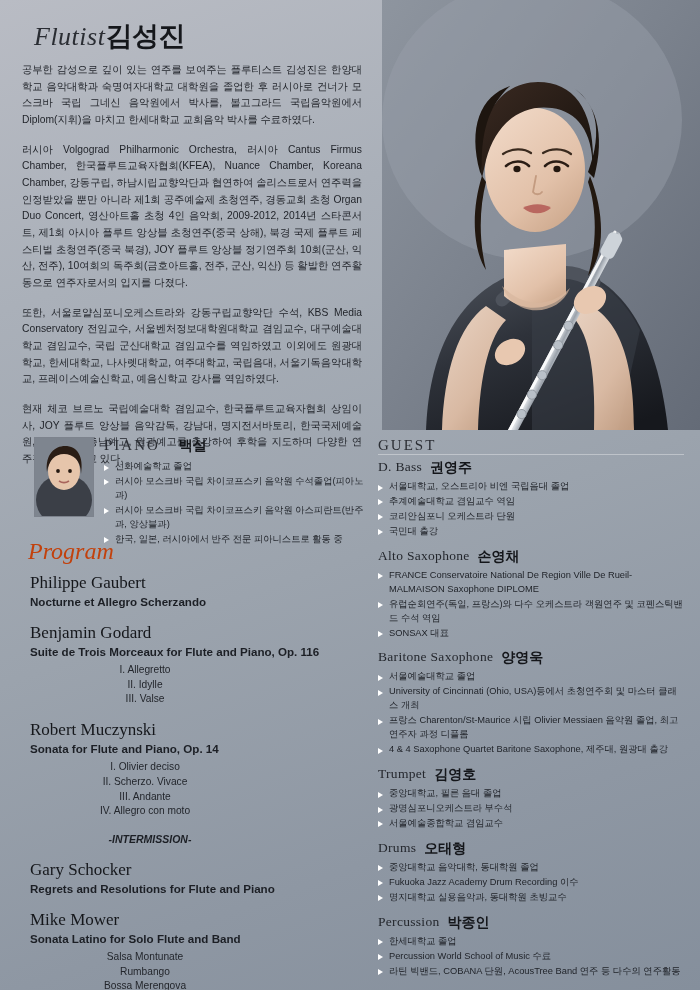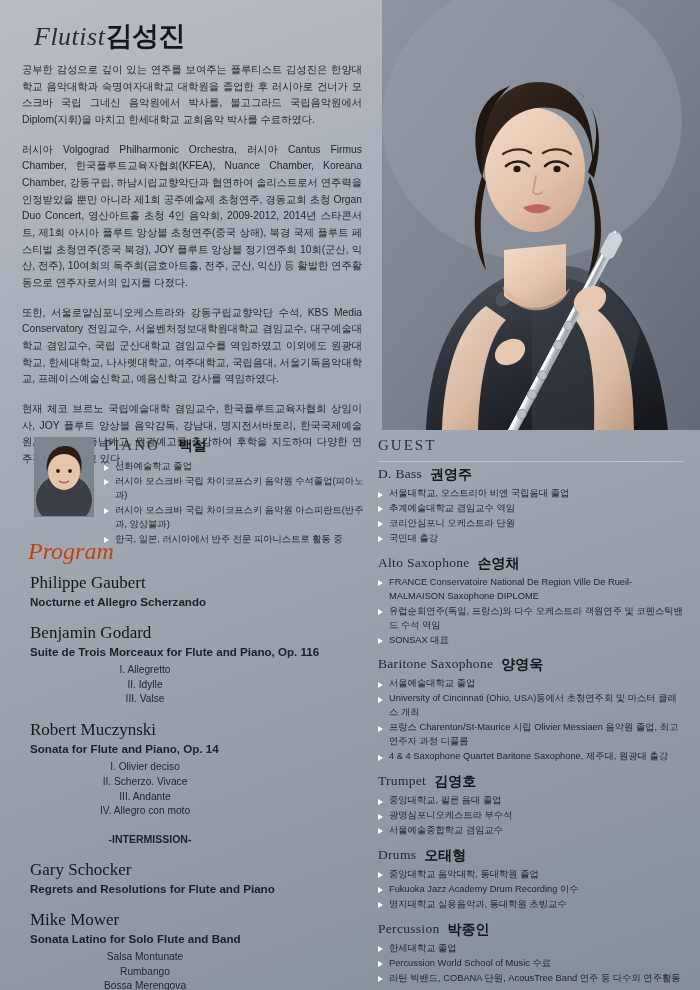--- a/index.html
+++ b/index.html
@@ -174,37 +174,37 @@
   .prog-mov {
     font-size: 10.2px;
     color: #23262c;
     line-height: 1.45;
   }
   .intermission {
     text-align: center;
     width: 240px;
     font-size: 10.5px;
     font-weight: 700;
+    font-style: italic;
     color: #1c1f25;
     margin: 14px 0 14px 0;
   }
 
   
   .guest-col {
     position: absolute;
     left: 378px;
     top: 437px;
     width: 306px;
   }
   .guest-heading {
     font-family: "Liberation Serif", serif;
     font-size: 15px;
     letter-spacing: 2px;
     color: #2b2e34;
-    margin-bottom: 7px;
   }
   .guest-entry {
     margin-bottom: 9px;
   }
   .guest-head {
     display: flex;
     align-items: flex-start;
     gap: 8px;
     margin-bottom: 3px;
   }

